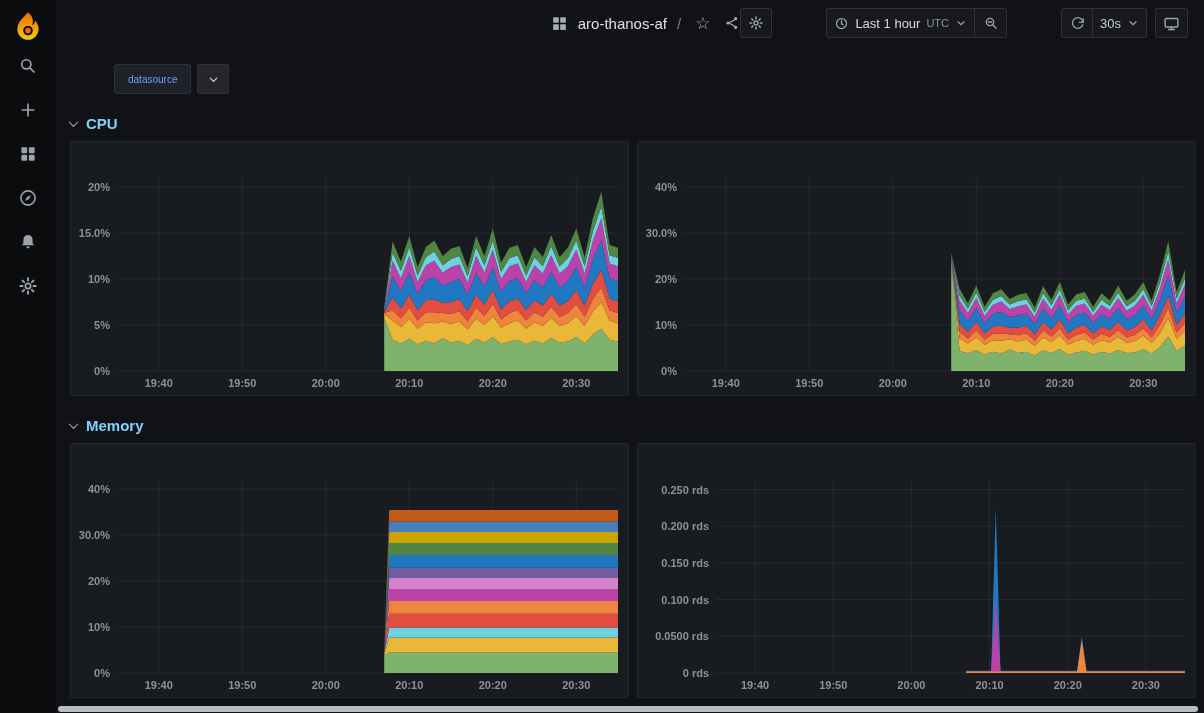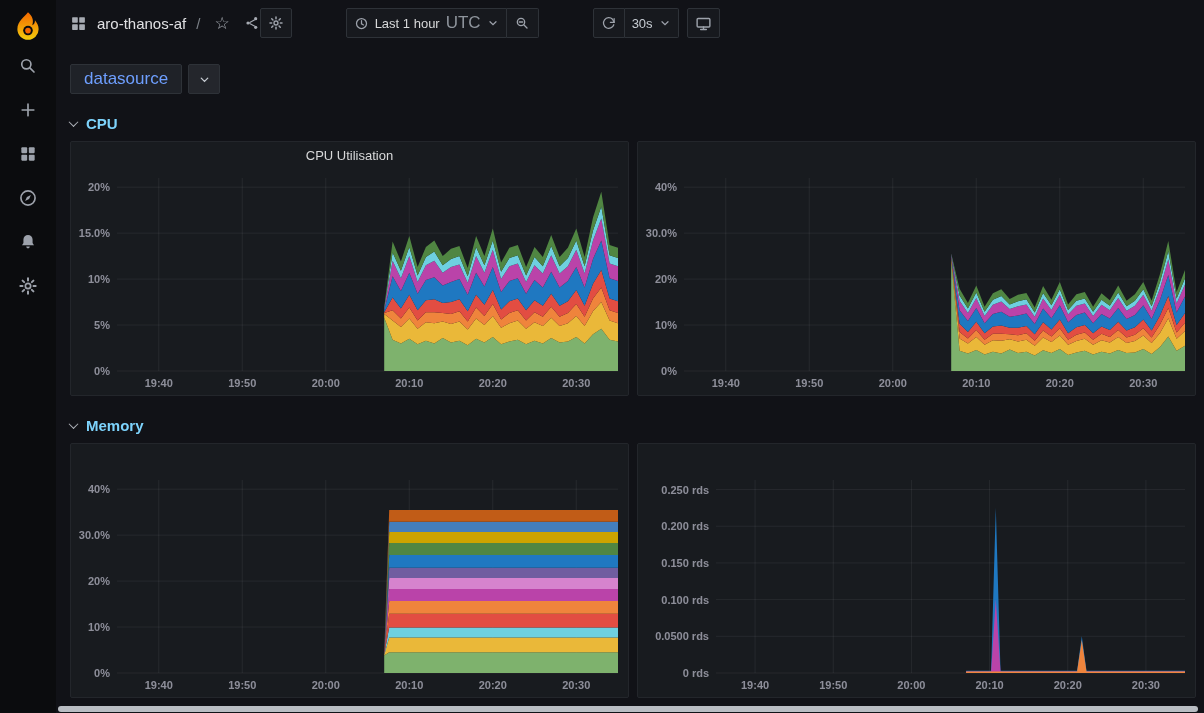--- a/index.html
+++ b/index.html
@@ -23,48 +23,48 @@
   .side-btn {
     width:40px; height:40px; display:flex; align-items:center; justify-content:center;
     border-radius:2px; cursor:pointer; margin:2px 0;
   }
   .side-btn:first-of-type { margin-top:54px; }
 
   
   .main { position:absolute; left:56px; top:0; width:1148px; height:713px; }
 
   .topbar {
-    height:46px; display:flex; align-items:center; justify-content:flex-start;
+    height:46px; display:flex; align-items:center; justify-content:flex-end;
     padding:0 16px 0 14px;
   }
   .crumbs { display:flex; align-items:center; gap:10px; }
   .crumb-root { font-size:15px; font-weight:500; color:#e0e0e3; cursor:pointer; }
   .crumb-sep { color:#7b8087; font-size:15px; }
   .crumb-title { font-size:15px; font-weight:600; color:#e0e0e3; cursor:pointer; }
   .crumb-action { margin-left:4px; cursor:pointer; color:#a7abb3; font-size:17px; line-height:1; }
 
   .controls { display:flex; align-items:center; gap:8px; }
   .btn-group { display:flex;padding-left:46px; }
   .hbtn {
     height:30px; min-width:32px; padding:0 7px;
     background:#17191e; border:1px solid #2e3238; border-radius:2px;
     display:flex; align-items:center; justify-content:center; gap:6px;
     cursor:pointer; color:#c7ccd3; font-size:13px;
   }
   .btn-group .hbtn + .hbtn { border-left:none; border-radius:0 2px 2px 0; }
   .btn-group .hbtn:first-child { border-radius:2px 0 0 2px; }
   .time-label { color:#d8d9da; font-size:13px; font-weight:500; }
-  .time-tz { color:#8e949c; font-size:17px; }
+  .time-tz { color:#8e949c; font-size:11px; }
 
   
   .subnav { display:flex; gap:6px; padding:18px 0 0 14px; }
   .ds-btn {
     height:30px; padding:0 13px; background:#1f2228; border:1px solid #2e3238;
-    border-radius:2px; color:#6e9fff; font-size:17px; font-weight:500;
-    display:flex; align-items:center; cursor:pointer;
+    border-radius:2px; color:#6e9fff; font-size:10px; font-weight:500;
+    display:flex; align-items:center; cursor:pointer;margin-left:44px;
   }
   .caret-btn {
     height:30px; width:32px; background:#24262c; border:1px solid #2e3238;
     border-radius:2px; display:flex; align-items:center; justify-content:center; cursor:pointer;
   }
 
   
   .content { padding:0 8px 0 14px; }
   .row-header {
     display:flex; align-items:center; height:26px; margin-top:16px; margin-bottom:5px;
@@ -267,21 +267,20 @@
   </div>
 
   <div class="content">
 
     <div class="row-header">
       <span class="row-caret"></span>
       <span class="row-title">CPU</span>
     </div>
     <div class="panels">
       <div class="panel">
-        <div class="panel-title">CPU Utilisation</div>
         <div class="chart">
             <svg width="557" height="225" viewBox="0 0 557 225">
               <line x1="87.75" y1="8" x2="87.75" y2="201" stroke="rgba(204,204,220,0.08)"></line>
               <text x="87.75" y="217" text-anchor="middle" font-weight="bold">19:40</text>
               <line x1="171.25" y1="8" x2="171.25" y2="201" stroke="rgba(204,204,220,0.08)"></line>
               <text x="171.25" y="217" text-anchor="middle" font-weight="bold">19:50</text>
               <line x1="254.75" y1="8" x2="254.75" y2="201" stroke="rgba(204,204,220,0.08)"></line>
               <text x="254.75" y="217" text-anchor="middle" font-weight="bold">20:00</text>
               <line x1="338.25" y1="8" x2="338.25" y2="201" stroke="rgba(204,204,220,0.08)"></line>
               <text x="338.25" y="217" text-anchor="middle" font-weight="bold">20:10</text>

